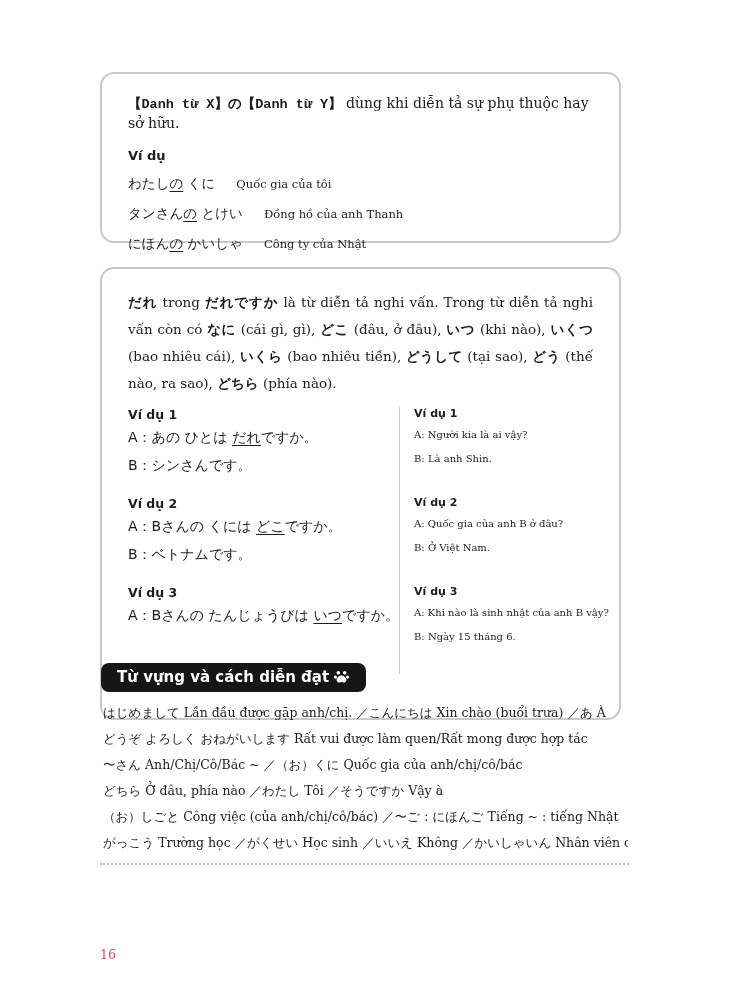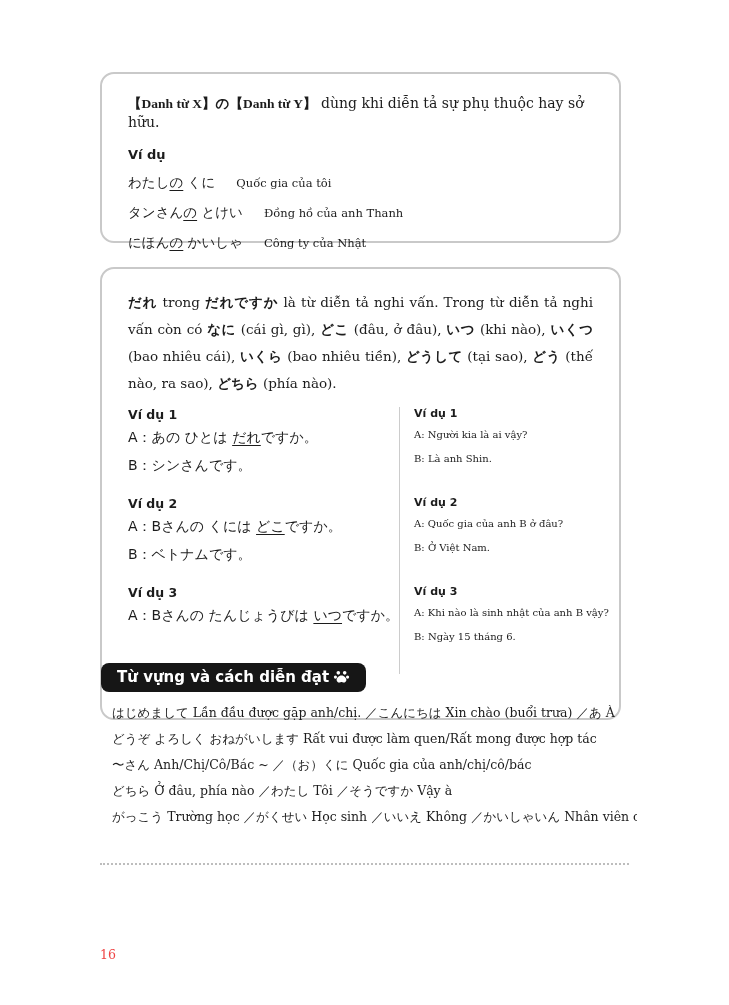--- a/index.html
+++ b/index.html
@@ -14,21 +14,21 @@
     position:absolute; left:100px; width:521px; background:#fff;
     border:2px solid #c9c9c9; border-radius:14px;
   }
   .box1 { top:72px; height:171px; padding:20px 26px; }
   .box2 { top:267px; height:453px; padding:20px 26px; overflow:hidden; }
 
   .b { font-weight:bold; }
   .u { text-decoration:underline; text-underline-offset:3px; }
 
   .heading { font-size:14px; line-height:1.3; }
-  .heading .b { font-family:Liberation Serif, serif; font-size:13.5px; }
+  .heading .b { font-family:Liberation Mono, monospace; font-size:13.5px; }
 
   .vidu {
     margin-top:16px; font-family:"DejaVu Sans", sans-serif;
     font-weight:bold; font-size:13px;
   }
   .ex-row { margin-top:10px; white-space:nowrap; }
   .jp { font-family:"DejaVu Sans", sans-serif; font-size:13.5px; }
   .vi { font-family:"DejaVu Serif", serif; font-size:11.5px; margin-left:16px; }
 
   .intro {
@@ -57,21 +57,21 @@
   .vocab-pill {
     position:absolute; left:101px; top:663px;
     display:inline-flex; align-items:center; gap:4px;
     background:#161616; color:#ffffff;
     border-radius:8px; padding:5px 16px 6px 16px;
     font-family:"DejaVu Sans", sans-serif; font-weight:bold; font-size:15px;
   }
   .paw { width:17px; height:17px; flex:0 0 auto; }
 
   .vocab-list {
-    position:absolute; left:112px; top:700px; width:525px;
+    position:absolute; left:103px; top:700px; width:525px;
     font-size:12.5px; line-height:26px;
   }
   .vocab-line { white-space:nowrap; overflow:hidden; }
 
   .dotted {
     position:absolute; left:100px; top:863px; width:529px; height:0;
     border-top:2px dotted #bdbdbd;
   }
 
   .page-num {
@@ -153,20 +153,21 @@
       <circle cx="13.7" cy="7.6" r="1.5" fill="#ffffff"></circle>
       <path d="M8 6c-2.6 0-4.6 2.3-4.6 4.3 0 1.5 1.2 2.4 2.5 2.4 1 0 1.4-.5 2.1-.5s1.1.5 2.1.5c1.3 0 2.5-.9 2.5-2.4C12.6 8.3 10.6 6 8 6z" fill="#ffffff"></path>
     </svg>
   </div>
 
   <div class="vocab-list">
     <div class="vocab-line">はじめまして Lần đầu được gặp anh/chị. ／こんにちは Xin chào (buổi trưa) ／あ À</div>
     <div class="vocab-line">どうぞ よろしく おねがいします Rất vui được làm quen/Rất mong được hợp tác</div>
     <div class="vocab-line">〜さん Anh/Chị/Cô/Bác ~ ／（お）くに Quốc gia của anh/chị/cô/bác</div>
     <div class="vocab-line">どちら Ở đâu, phía nào ／わたし Tôi ／そうですか Vậy à</div>
+    <div class="vocab-line">（お）しごと Công việc (của anh/chị/cô/bác) ／〜ご：にほんご Tiếng ~ : tiếng Nhật</div>
     <div class="vocab-line">がっこう Trường học ／がくせい Học sinh ／いいえ Không ／かいしゃいん Nhân viên công ty</div>
   </div>
 
   <div class="dotted"></div>
 
   <div class="page-num">16</div>
 
 </div>
 
 </body></html>

